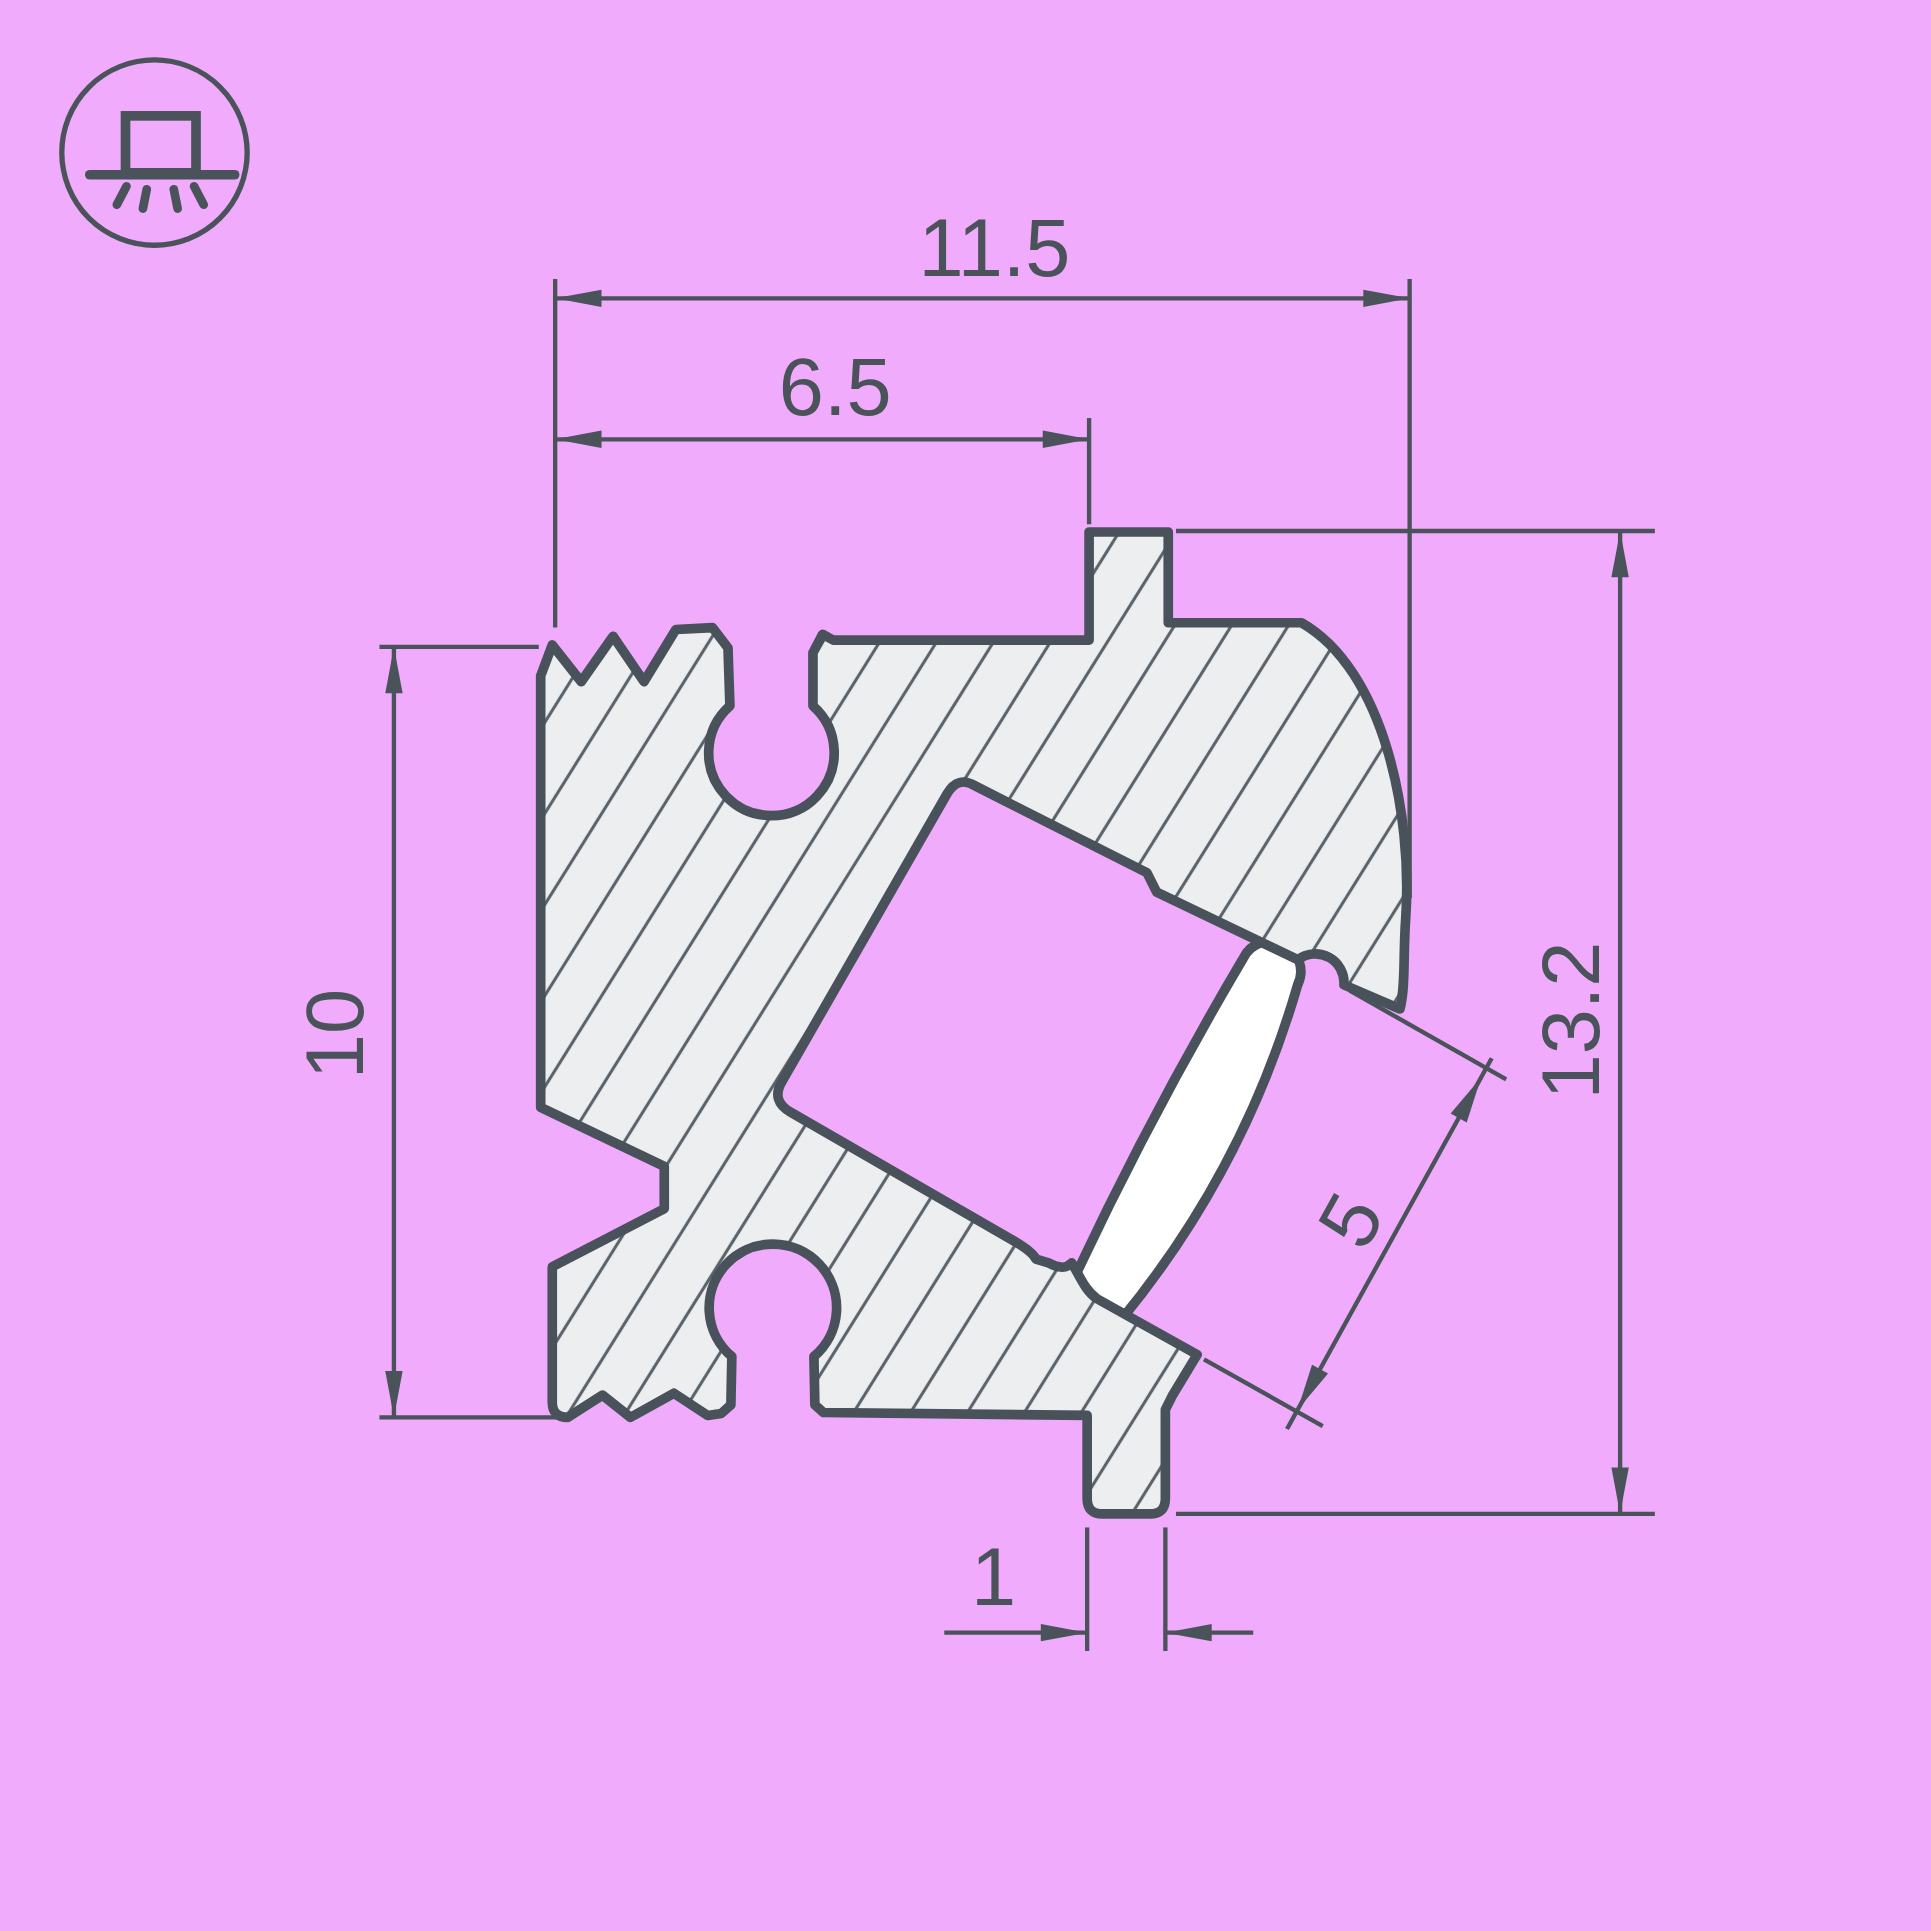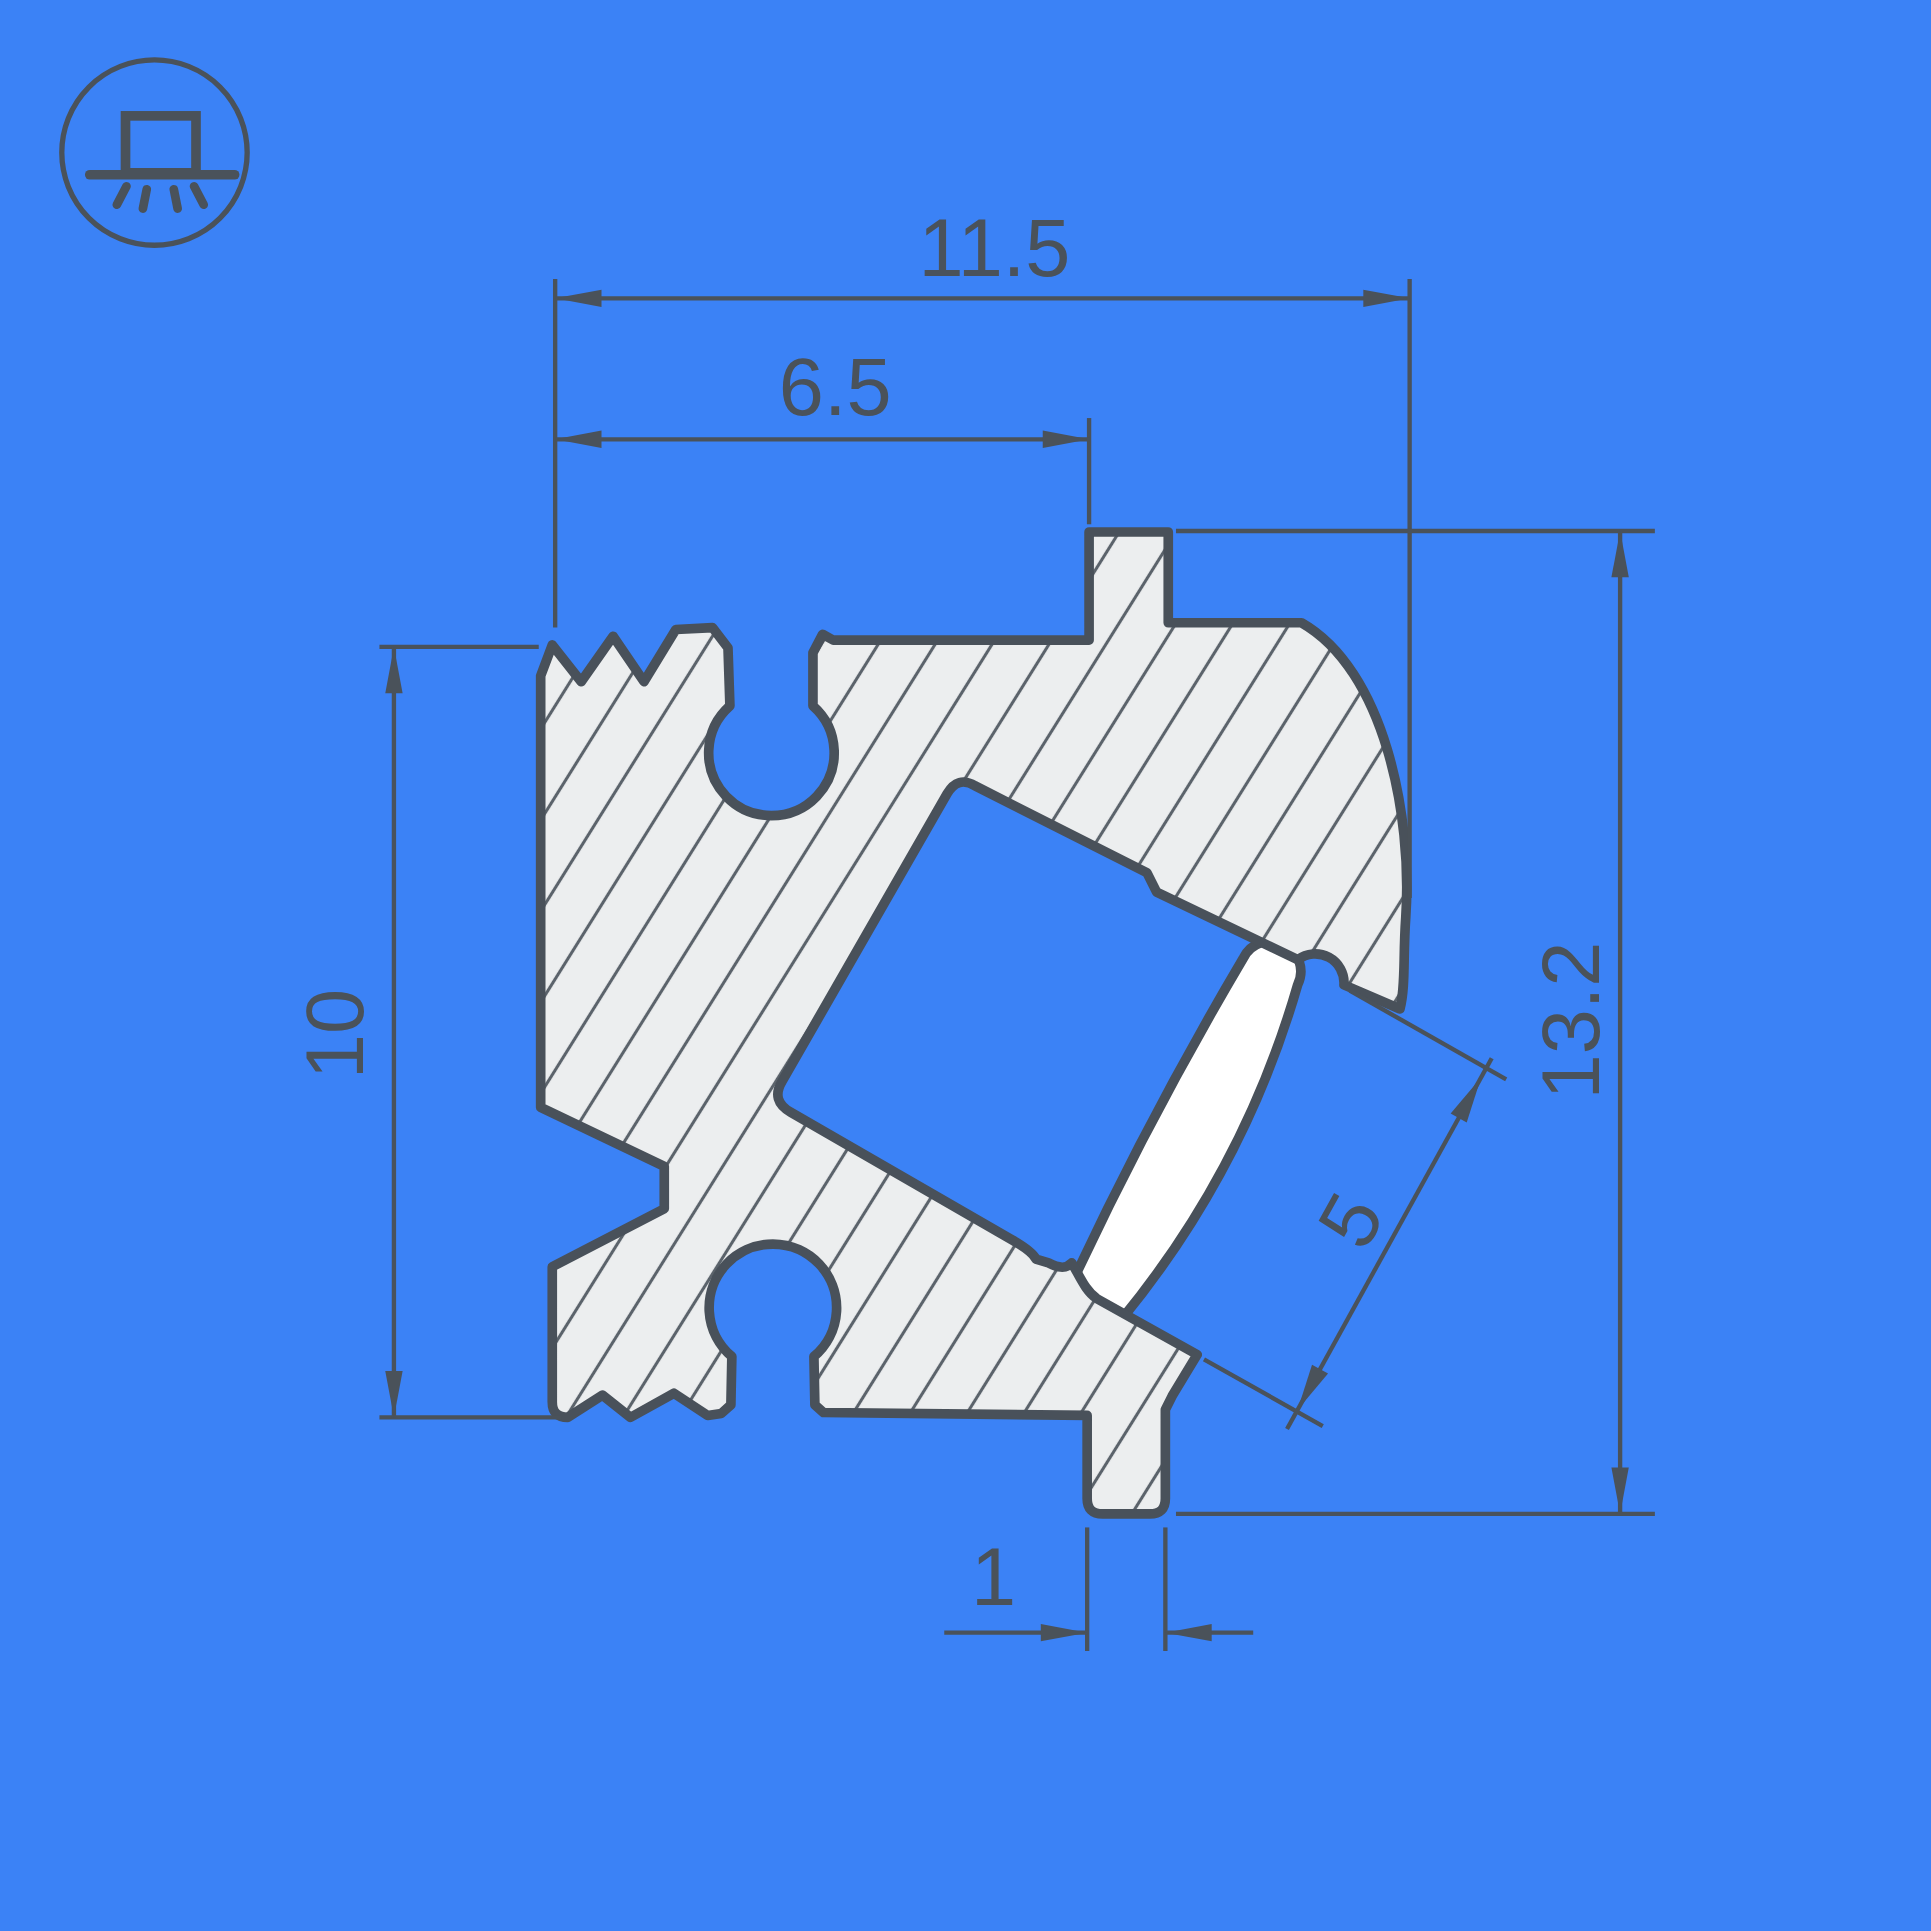--- a/index.html
+++ b/index.html
@@ -1,16 +1,16 @@
 <!DOCTYPE html>
 <html><head>
 <meta charset="utf-8">
 <style>
   html,body{margin:0;padding:0;background:#ffffff;}
-  .stage{width:1931px;height:1931px;background:#3b82f6;position:relative;font-family:"Liberation Sans",sans-serif;}
+  .stage{width:1931px;height:1931px;background:#f0abfc;position:relative;font-family:"Liberation Sans",sans-serif;}
   svg{display:block;}
   .dim-text{font-family:"Liberation Sans",sans-serif;font-size:84px;fill:#4a525a;}
   .outline{fill:url(#hatch);stroke:#49515a;stroke-width:10;stroke-linejoin:round;stroke-linecap:round;}
   .lens{fill:#ffffff;stroke:#49515a;stroke-width:10;stroke-linejoin:round;}
   .dim{stroke:#4a525a;stroke-width:4.5;fill:none;}
   .arr{fill:#4a525a;stroke:none;}
   .icon-stroke{fill:none;stroke:#4a525a;}
 </style>
 </head>
 <body>

